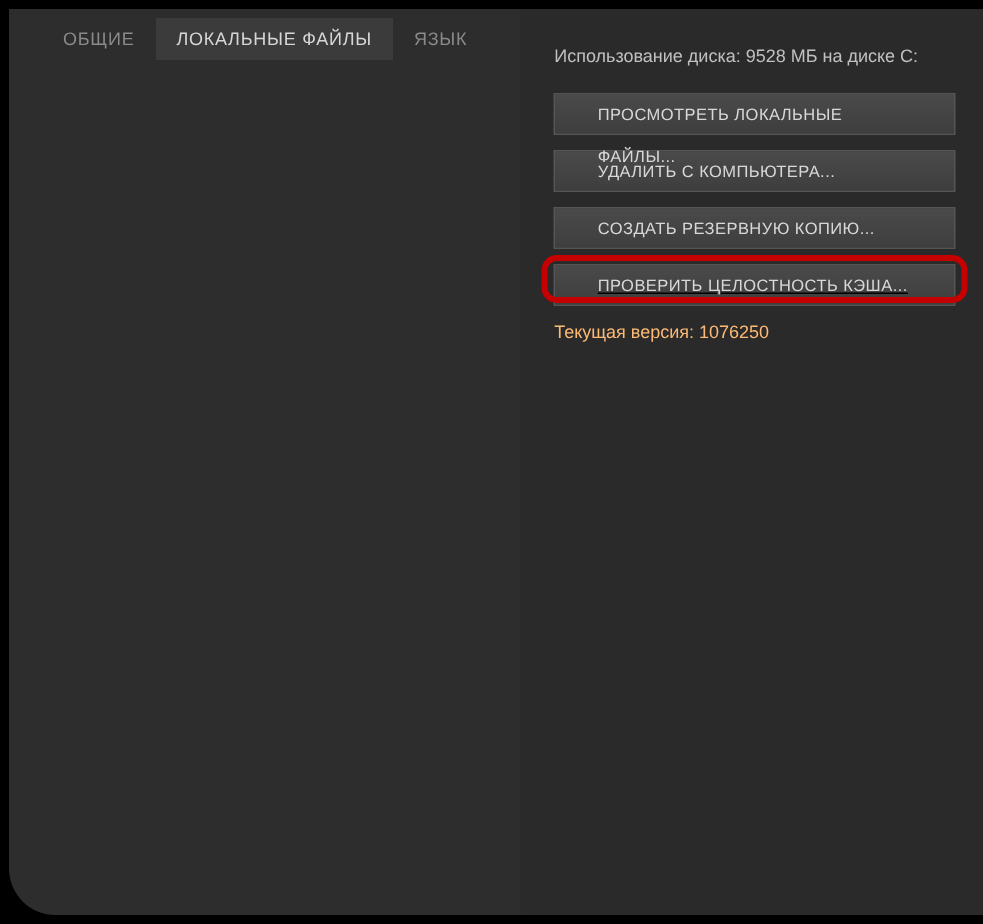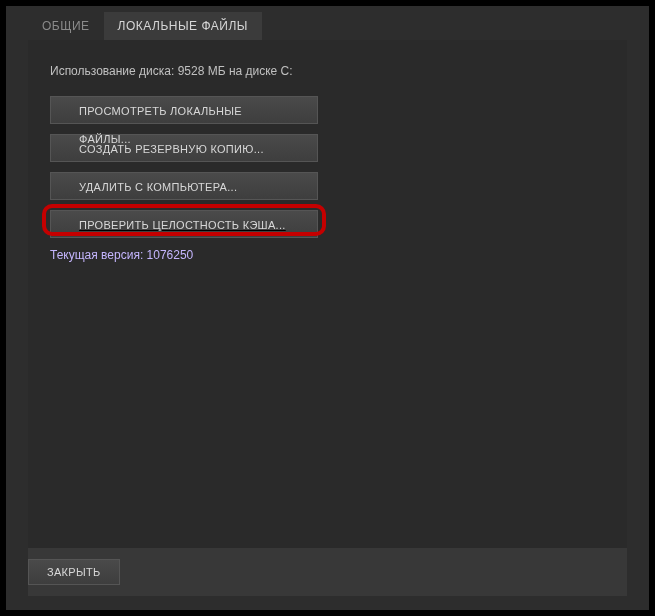--- a/index.html
+++ b/index.html
@@ -11,21 +11,22 @@
     overflow: hidden;
   }
   .window {
     position: absolute;
     left: 6px;
     top: 6px;
     width: 643px;
     height: 604px;
     background: #2d2d2d;
     display: flex;
-    flex-direction: column;
+    flex-direction: row;
+    border-radius: 31px;
   }
   .tabs {
     display: flex;
     height: 34px;
     background: #2d2d2d;
     padding-top: 6px;
     padding-left: 22px;
   }
   .tab {
     padding: 0 14px;
@@ -76,21 +77,21 @@
     left: -8px;
     top: -6px;
     right: -8px;
     bottom: 2px;
     border: 4px solid #c40000;
     border-radius: 10px;
     pointer-events: none;
   }
   .version {
     font-size: 12px;
-    color: #c4b5fd;
+    color: #fdba74;
     margin-top: 10px;
   }
   .footer {
     height: 48px;
     background: #383838;
     margin: 0 22px 14px 22px;
     display: flex;
     align-items: center;
     padding-right: 18px;
   }
@@ -105,28 +106,29 @@
   }
 </style>
 </head>
 <body>
 
 <div class="window">
 
   <div class="tabs">
     <div class="tab">ОБЩИЕ</div>
     <div class="tab active">ЛОКАЛЬНЫЕ ФАЙЛЫ</div>
+    <div class="tab">ЯЗЫК</div>
   </div>
 
   <div class="content">
     <div class="disk-usage">Использование диска: 9528 МБ на диске C:</div>
 
     <button class="btn">ПРОСМОТРЕТЬ ЛОКАЛЬНЫЕ ФАЙЛЫ...</button>
+    <button class="btn">УДАЛИТЬ С КОМПЬЮТЕРА...</button>
     <button class="btn">СОЗДАТЬ РЕЗЕРВНУЮ КОПИЮ...</button>
-    <button class="btn">УДАЛИТЬ С КОМПЬЮТЕРА...</button>
 
     <div class="btn-wrap">
       <button class="btn">ПРОВЕРИТЬ ЦЕЛОСТНОСТЬ КЭША...</button>
       <div class="highlight"></div>
     </div>
 
     <div class="version">Текущая версия: 1076250</div>
   </div>
 
   <div class="footer">

